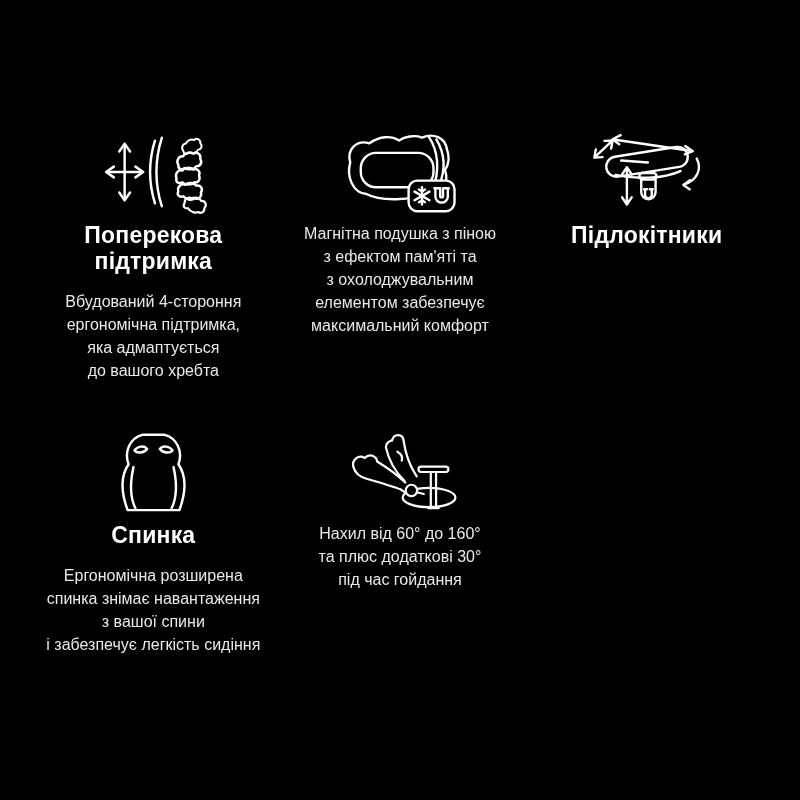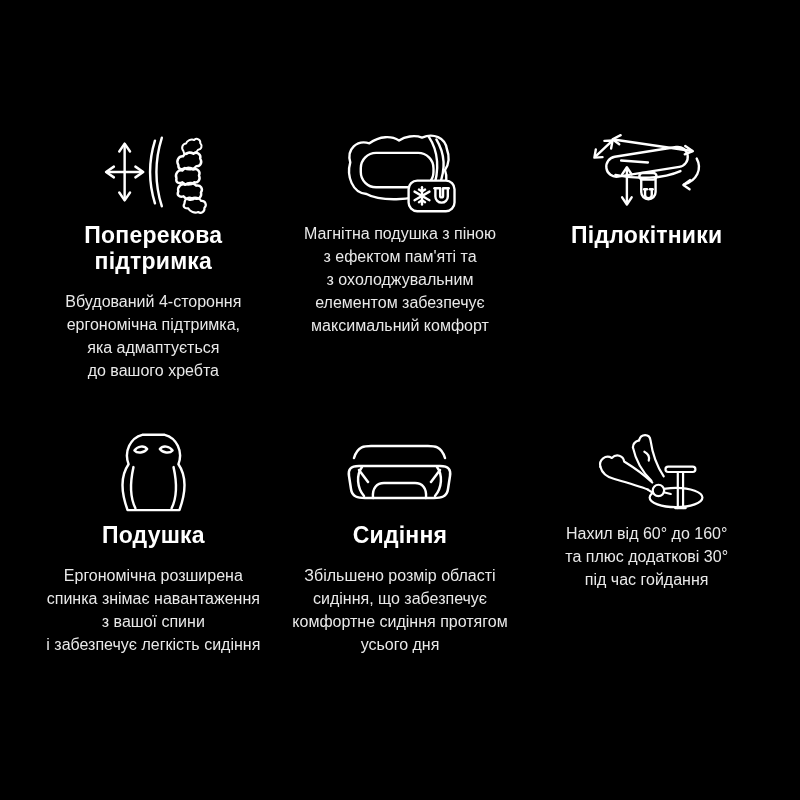--- a/index.html
+++ b/index.html
@@ -156,47 +156,27 @@
       <svg width="95" height="88" viewBox="0 0 95 90">
         <g class="stroke">
           <path d="M21,84 C13,62 15,47 22,37 C17,24 24,10 36,7 L59,7 C71,10 78,24 73,37 C80,47 82,62 74,84 Z"></path>
           <path d="M27,40 C23,58 24,72 29,82"></path>
           <path d="M68,40 C72,58 71,72 66,82"></path>
           <path d="M28,23 C31,18.5 38,17.5 41,21.5 C38,25.5 31,26.5 28,23 Z"></path>
           <path d="M54,21.5 C57,17.5 64,18.5 67,23 C64,26.5 57,25.5 54,21.5 Z"></path>
         </g>
       </svg>
     </div>
-    <div class="card-title">Подушка</div>
+    <div class="card-title">Спинка</div>
     <p class="card-text">Ергономічна розширена
 спинка знімає навантаження
 з вашої спини
 і забезпечує легкість сидіння</p>
   </div>
 
-  <div class="card">
-    <div class="icon-box">
-      <svg width="125" height="80" viewBox="0 0 125 80">
-        <g class="stroke">
-          <path d="M17,26 C21,13 29,14 36,14 L89,14 C96,14 104,13 108,26"></path>
-          <path d="M22,34 L103,34 C112,34 114,38 113,44 L111,57 C110,65 104,66 97,66 L28,66 C21,66 15,65 14,57 L12,44 C11,38 13,34 22,34 Z"></path>
-          <path d="M25,35 C19,43 20,56 27,64"></path>
-          <line x1="22" y1="38" x2="31" y2="50"></line>
-          <path d="M100,35 C106,43 105,56 98,64"></path>
-          <line x1="103" y1="38" x2="94" y2="50"></line>
-          <path d="M36,66 C35,56 40,51 47,51 L78,51 C85,51 90,56 89,66"></path>
-        </g>
-      </svg>
-    </div>
-    <div class="card-title">Сидіння</div>
-    <p class="card-text">Збільшено розмір області
-сидіння, що забезпечує
-комфортне сидіння протягом
-усього дня</p>
-  </div>
 
   <div class="card">
     <div class="icon-box">
       <svg width="130" height="88" viewBox="0 0 130 100">
         <g class="stroke">
           <ellipse cx="98" cy="79" rx="30" ry="11"></ellipse>
           <path d="M12,44 C10,36 18,30 25,34 C30,29 38,31 39,38 C52,46 63,54 71,62"></path>
           <path d="M12,44 C14,52 20,56 28,58 C42,62 56,66 66,70"></path>
           <path d="M56,14 C58,6 68,6 69,14 C71,28 76,43 84,55"></path>
           <path d="M49,22 C52,36 60,50 70,60"></path>

